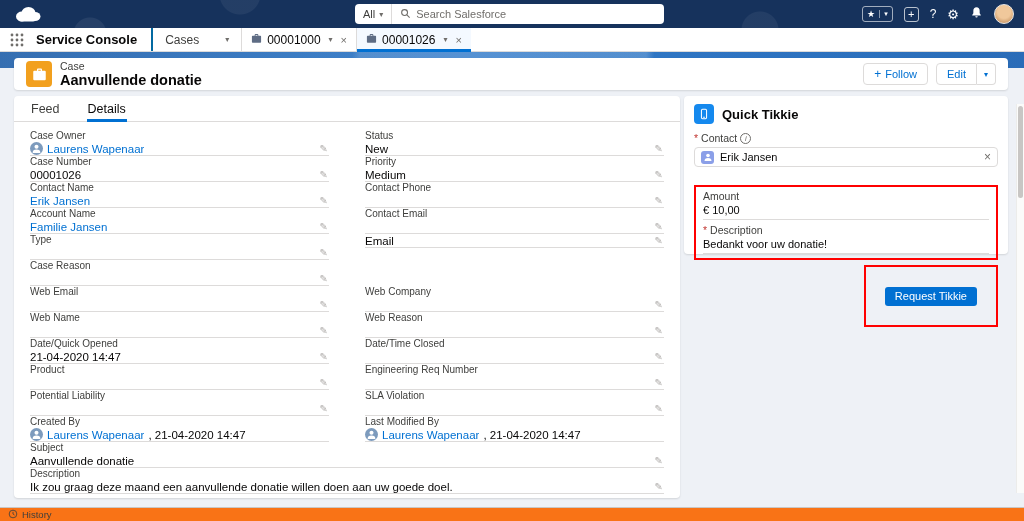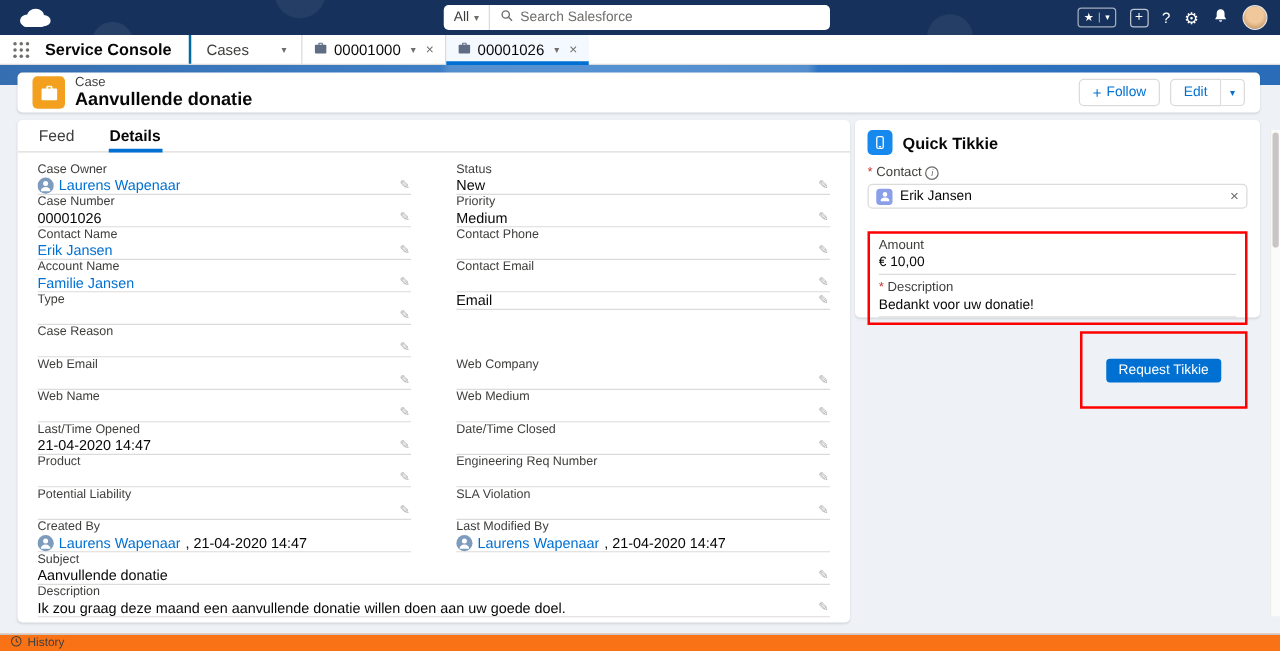--- a/index.html
+++ b/index.html
@@ -59,21 +59,21 @@
   .btngroup{display:flex}
   .btngroup .btn:first-child{border-radius:4px 0 0 4px}
   .btngroup .btn:last-child{border-radius:0 4px 4px 0;border-left:none;padding:0 7px}
   .btngroup .caret{font-size:8px}
 
   .cols{display:flex;gap:4px;margin:6px 16px 0 14px;align-items:flex-start}
   .card{background:#fff;border-radius:4px;box-shadow:0 1px 2px rgba(0,0,0,.12)}
   .main-card{flex:1;height:402px;overflow:hidden;display:flex;flex-direction:column}
   .rtabs{height:26px;border-bottom:1px solid #dddbda;display:flex;align-items:flex-end;padding:0 16px;gap:26px;flex:none}
   .rtab{font-size:12.5px;color:#3e3e3c;padding:5px 1px;position:relative;cursor:pointer}
-  .rtab.active{font-weight:700;color:#080707}
+  .rtab.active{font-weight:400;color:#080707}
   .rtab.active::after{content:"";position:absolute;left:0;right:0;bottom:-1px;height:3px;background:var(--brand)}
   .fields{padding:8px 16px 0;overflow:hidden;flex:1}
   .fcols{display:flex;gap:36px}
   .fcol{flex:1;min-width:0}
   .frow{height:26px;overflow:hidden}
   .frow.blank{visibility:hidden}
   .flabel{font-size:10px;color:#3e3e3c;line-height:12px;white-space:nowrap;overflow:hidden}
   .fval{display:flex;align-items:center;border-bottom:1px solid #dddbda;height:14px;font-size:11.5px;color:#080707;gap:4px}
   .frow.blank .fval{border-bottom:none}
   .pencil{margin-left:auto;background:none;border:none;color:#b0adab;font-size:10px;line-height:10px;cursor:pointer;padding:0 1px;font-family:"DejaVu Sans",sans-serif}
@@ -289,21 +289,21 @@
                 </div>
             </div>
             <div class="frow">
               <div class="flabel">Web Name</div>
               <div class="fval">
                   <span></span>
                 <button class="pencil">✎</button>
                 </div>
             </div>
             <div class="frow">
-              <div class="flabel">Last/Time Opened</div>
+              <div class="flabel">Date/Quick Opened</div>
               <div class="fval">
                   <span>21-04-2020 14:47</span>
                 <button class="pencil">✎</button>
                 </div>
             </div>
             <div class="frow">
               <div class="flabel">Product</div>
               <div class="fval">
                   <span></span>
                 <button class="pencil">✎</button>
@@ -371,21 +371,21 @@
                 <div class="fval"></div>
             </div>
             <div class="frow">
               <div class="flabel">Web Company</div>
               <div class="fval">
                   <span></span>
                 <button class="pencil">✎</button>
                 </div>
             </div>
             <div class="frow">
-              <div class="flabel">Web Medium</div>
+              <div class="flabel">Web Reason</div>
               <div class="fval">
                   <span></span>
                 <button class="pencil">✎</button>
                 </div>
             </div>
             <div class="frow">
               <div class="flabel">Date/Time Closed</div>
               <div class="fval">
                   <span></span>
                 <button class="pencil">✎</button>

